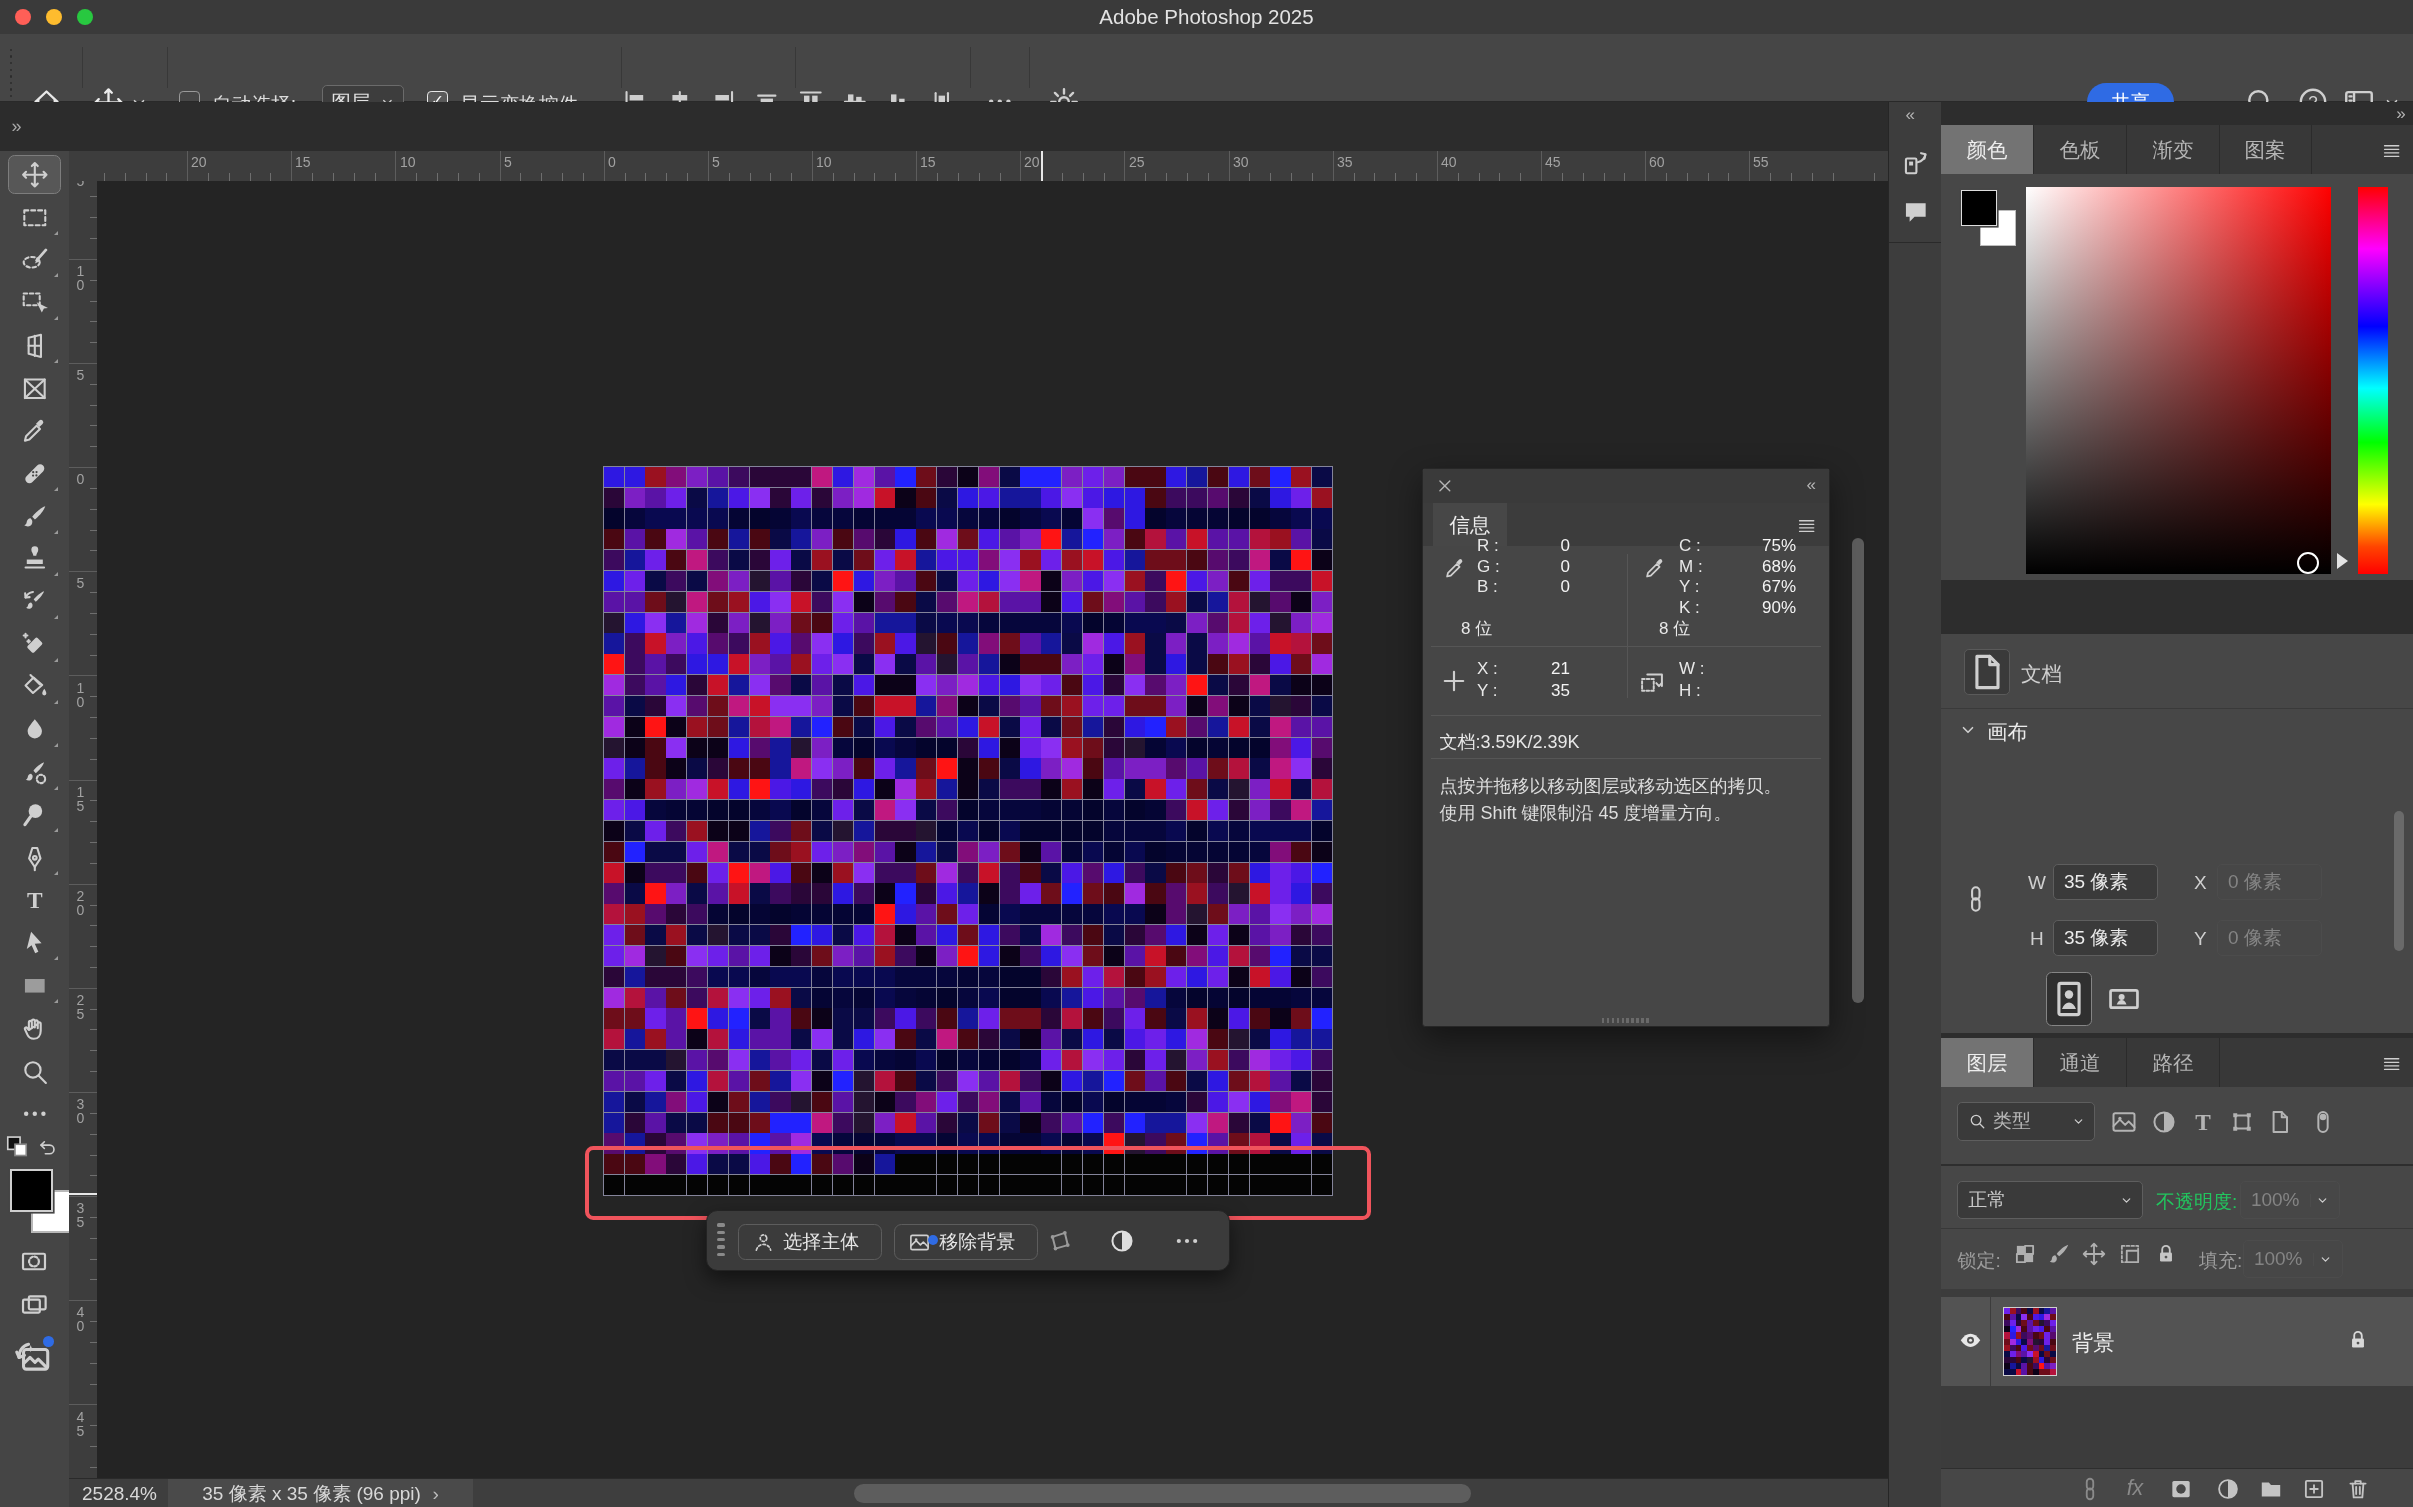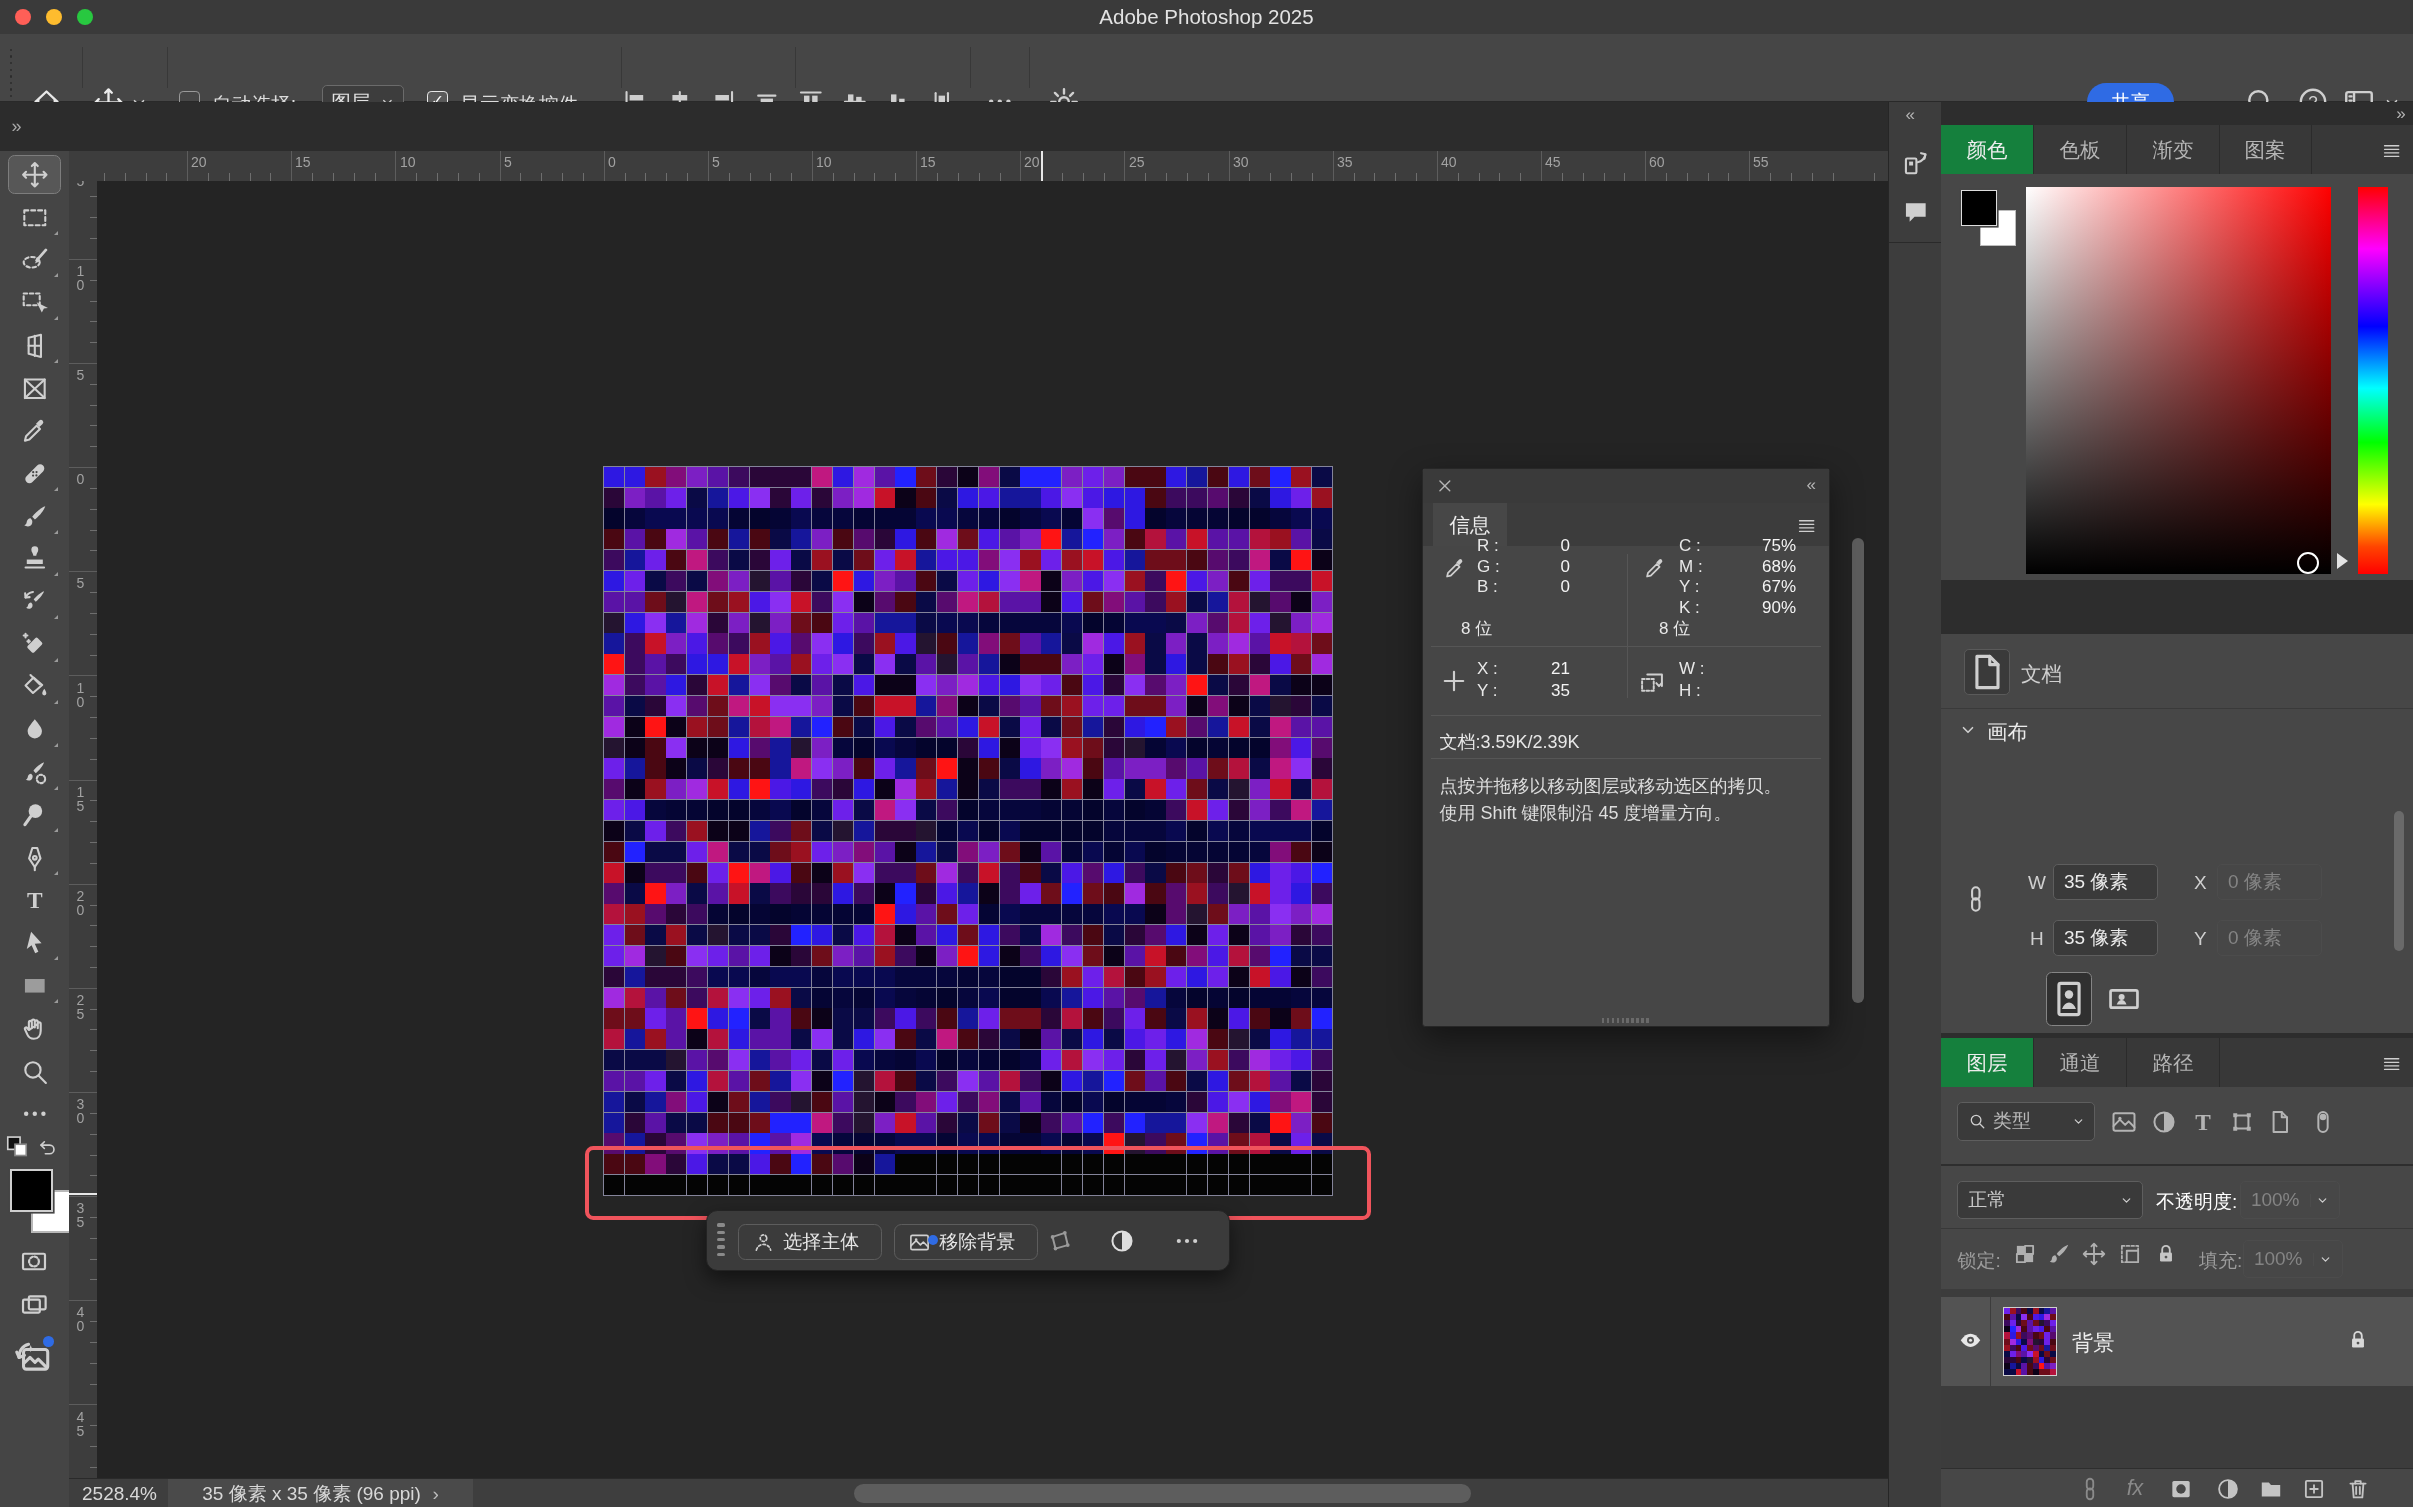--- a/index.html
+++ b/index.html
@@ -76,21 +76,21 @@
           align-items:center;gap:8.2px;padding:0 13px;font-size:19px;color:#e6e6e6;box-sizing:border-box;}
   .gripdots{position:absolute;left:9.9px;top:12.3px;display:flex;flex-direction:column;gap:4.1px;}
   .gripdots i{display:block;width:8.2px;height:3.3px;border-radius:1.6px;background:#8a8a8a;}
   
   .rightcol{left:1888px;top:102px;width:525px;height:1405px;background:#2d2d2d;}
   .dockstrip{position:absolute;left:0;top:0;width:52px;height:1405px;background:#3d3d3d;border-left:0.8px solid #262626;}
   .rmain{position:absolute;left:53px;top:0;width:473px;height:1405px;}
   .ptabs{position:absolute;left:0;right:0;height:49px;background:#383838;border-bottom:0.8px solid #2a2a2a;}
   .ptab{position:absolute;top:0;height:49px;display:flex;align-items:center;justify-content:center;
         font-size:20.5px;color:#b5b5b5;border-right:0.8px solid #2b2b2b;}
-  .ptab.active{background:#15803d;color:#ededed;}
+  .ptab.active{background:#737373;color:#ededed;}
   .pcontent{position:absolute;left:0;right:0;background:#474747;}
   .field{position:absolute;height:36px;background:#3a3a3a;border:0.8px solid #5e5e5e;border-radius:4.9px;
          box-sizing:border-box;display:flex;align-items:center;padding:0 9.9px;font-size:19px;color:#ececec;}
   .field.disabled{background:transparent;border-color:#4c4c4c;color:#848484;}
   .plabel{position:absolute;font-size:19px;color:#cfcfcf;}
   .gradfield{position:absolute;background:
       linear-gradient(to bottom,rgba(0,0,0,0) 0%,#000 100%),
       linear-gradient(to right,#fff 0%,#f00 100%);}
   .huebar{position:absolute;background:linear-gradient(180deg,#f00 0%,#f0f 16%,#00f 36%,#0ff 52%,#0f0 66%,#ff0 82%,#f40 93%,#f00 100%);}
   .scrollthumb{background:#6a6a6a;border-radius:5.7px;position:absolute;}
@@ -2221,21 +2221,21 @@
         <div class="abs" style="left:0;top:77px;width:473px;height:1.6px;background:#2e2e2e"></div>
 
         <div class="field" style="left:16.4px;top:94px;width:186px;height:38px;justify-content:space-between;color:#c8c8c8">
           <span>正常</span>
           <span class="ico" style="width:13px;height:13px">
               <svg viewBox="0 0 24 24" width="100%" height="100%" fill="none" stroke="currentColor" stroke-width="1.7" stroke-linecap="round" stroke-linejoin="round">
                 <path d="M6 9l6 6 6-6" stroke-width="2.2"></path>
               </svg>
             </span>
         </div>
-        <span class="plabel" style="left:215px;top:102px;color:#ffffff">不透明度:</span>
+        <span class="plabel" style="left:215px;top:102px;color:#22c55e">不透明度:</span>
         <div class="field disabled" style="left:299px;top:94px;width:100px;height:38px;justify-content:space-between">
           <span>100%</span>
           <span class="ico" style="width:13px;height:13px;border-left:0.8px solid #4c4c4c;padding-left:4.9px">
               <svg viewBox="0 0 24 24" width="100%" height="100%" fill="none" stroke="currentColor" stroke-width="1.7" stroke-linecap="round" stroke-linejoin="round">
                 <path d="M6 9l6 6 6-6" stroke-width="2.2"></path>
               </svg>
             </span>
         </div>
         <div class="abs" style="left:0;top:141px;width:473px;height:0.8px;background:#383838"></div>
 

